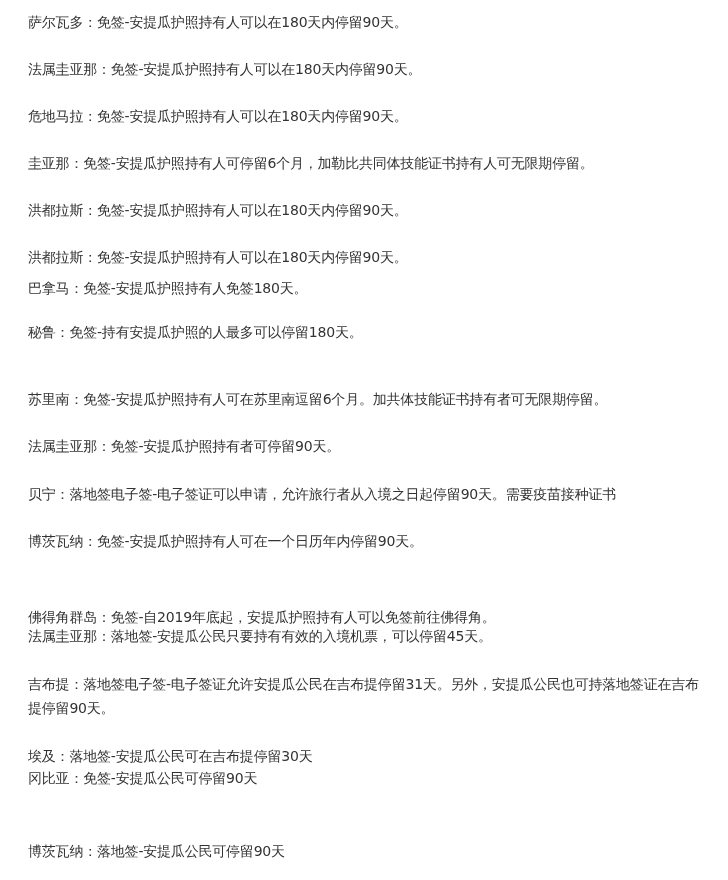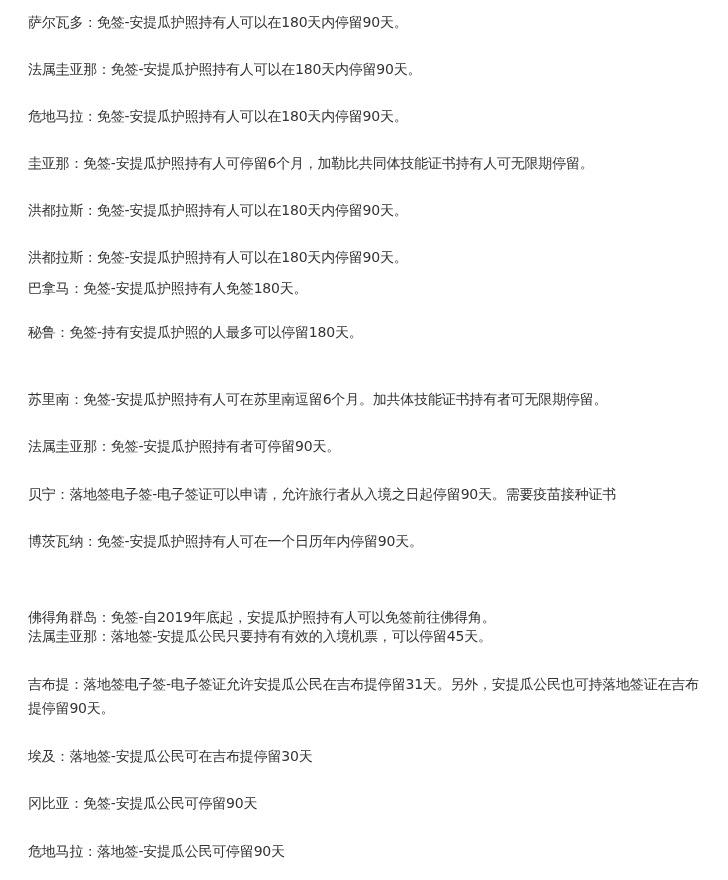--- a/index.html
+++ b/index.html
@@ -44,15 +44,15 @@
   <p class="para" style="top:276px">巴拿马：免签-安提瓜护照持有人免签180天。</p>
   <p class="para" style="top:320px">秘鲁：免签-持有安提瓜护照的人最多可以停留180天。</p>
   <p class="para" style="top:387px">苏里南：免签-安提瓜护照持有人可在苏里南逗留6个月。加共体技能证书持有者可无限期停留。</p>
   <p class="para" style="top:434px">法属圭亚那：免签-安提瓜护照持有者可停留90天。</p>
   <p class="para" style="top:482px">贝宁：落地签电子签-电子签证可以申请，允许旅行者从入境之日起停留90天。需要疫苗接种证书</p>
   <p class="para" style="top:529px">博茨瓦纳：免签-安提瓜护照持有人可在一个日历年内停留90天。</p>
   <p class="para" style="top:605px">佛得角群岛：免签-自2019年底起，安提瓜护照持有人可以免签前往佛得角。</p>
   <p class="para" style="top:624px">法属圭亚那：落地签-安提瓜公民只要持有有效的入境机票，可以停留45天。</p>
   <p class="para" style="top:672px; width:672px">吉布提：落地签电子签-电子签证允许安提瓜公民在吉布提停留31天。另外，安提瓜公民也可持落地签证在吉布提停留90天。</p>
   <p class="para" style="top:744px">埃及：落地签-安提瓜公民可在吉布提停留30天</p>
-  <p class="para" style="top:791px">冈比亚：免签-安提瓜公民可停留90天</p>
-  <p class="para" style="top:839px">危地马拉：落地签-安提瓜公民可停留90天</p>
+  <p class="para" style="top:766px">冈比亚：免签-安提瓜公民可停留90天</p>
+  <p class="para" style="top:839px">博茨瓦纳：落地签-安提瓜公民可停留90天</p>
 </div>
 
 </body></html>

